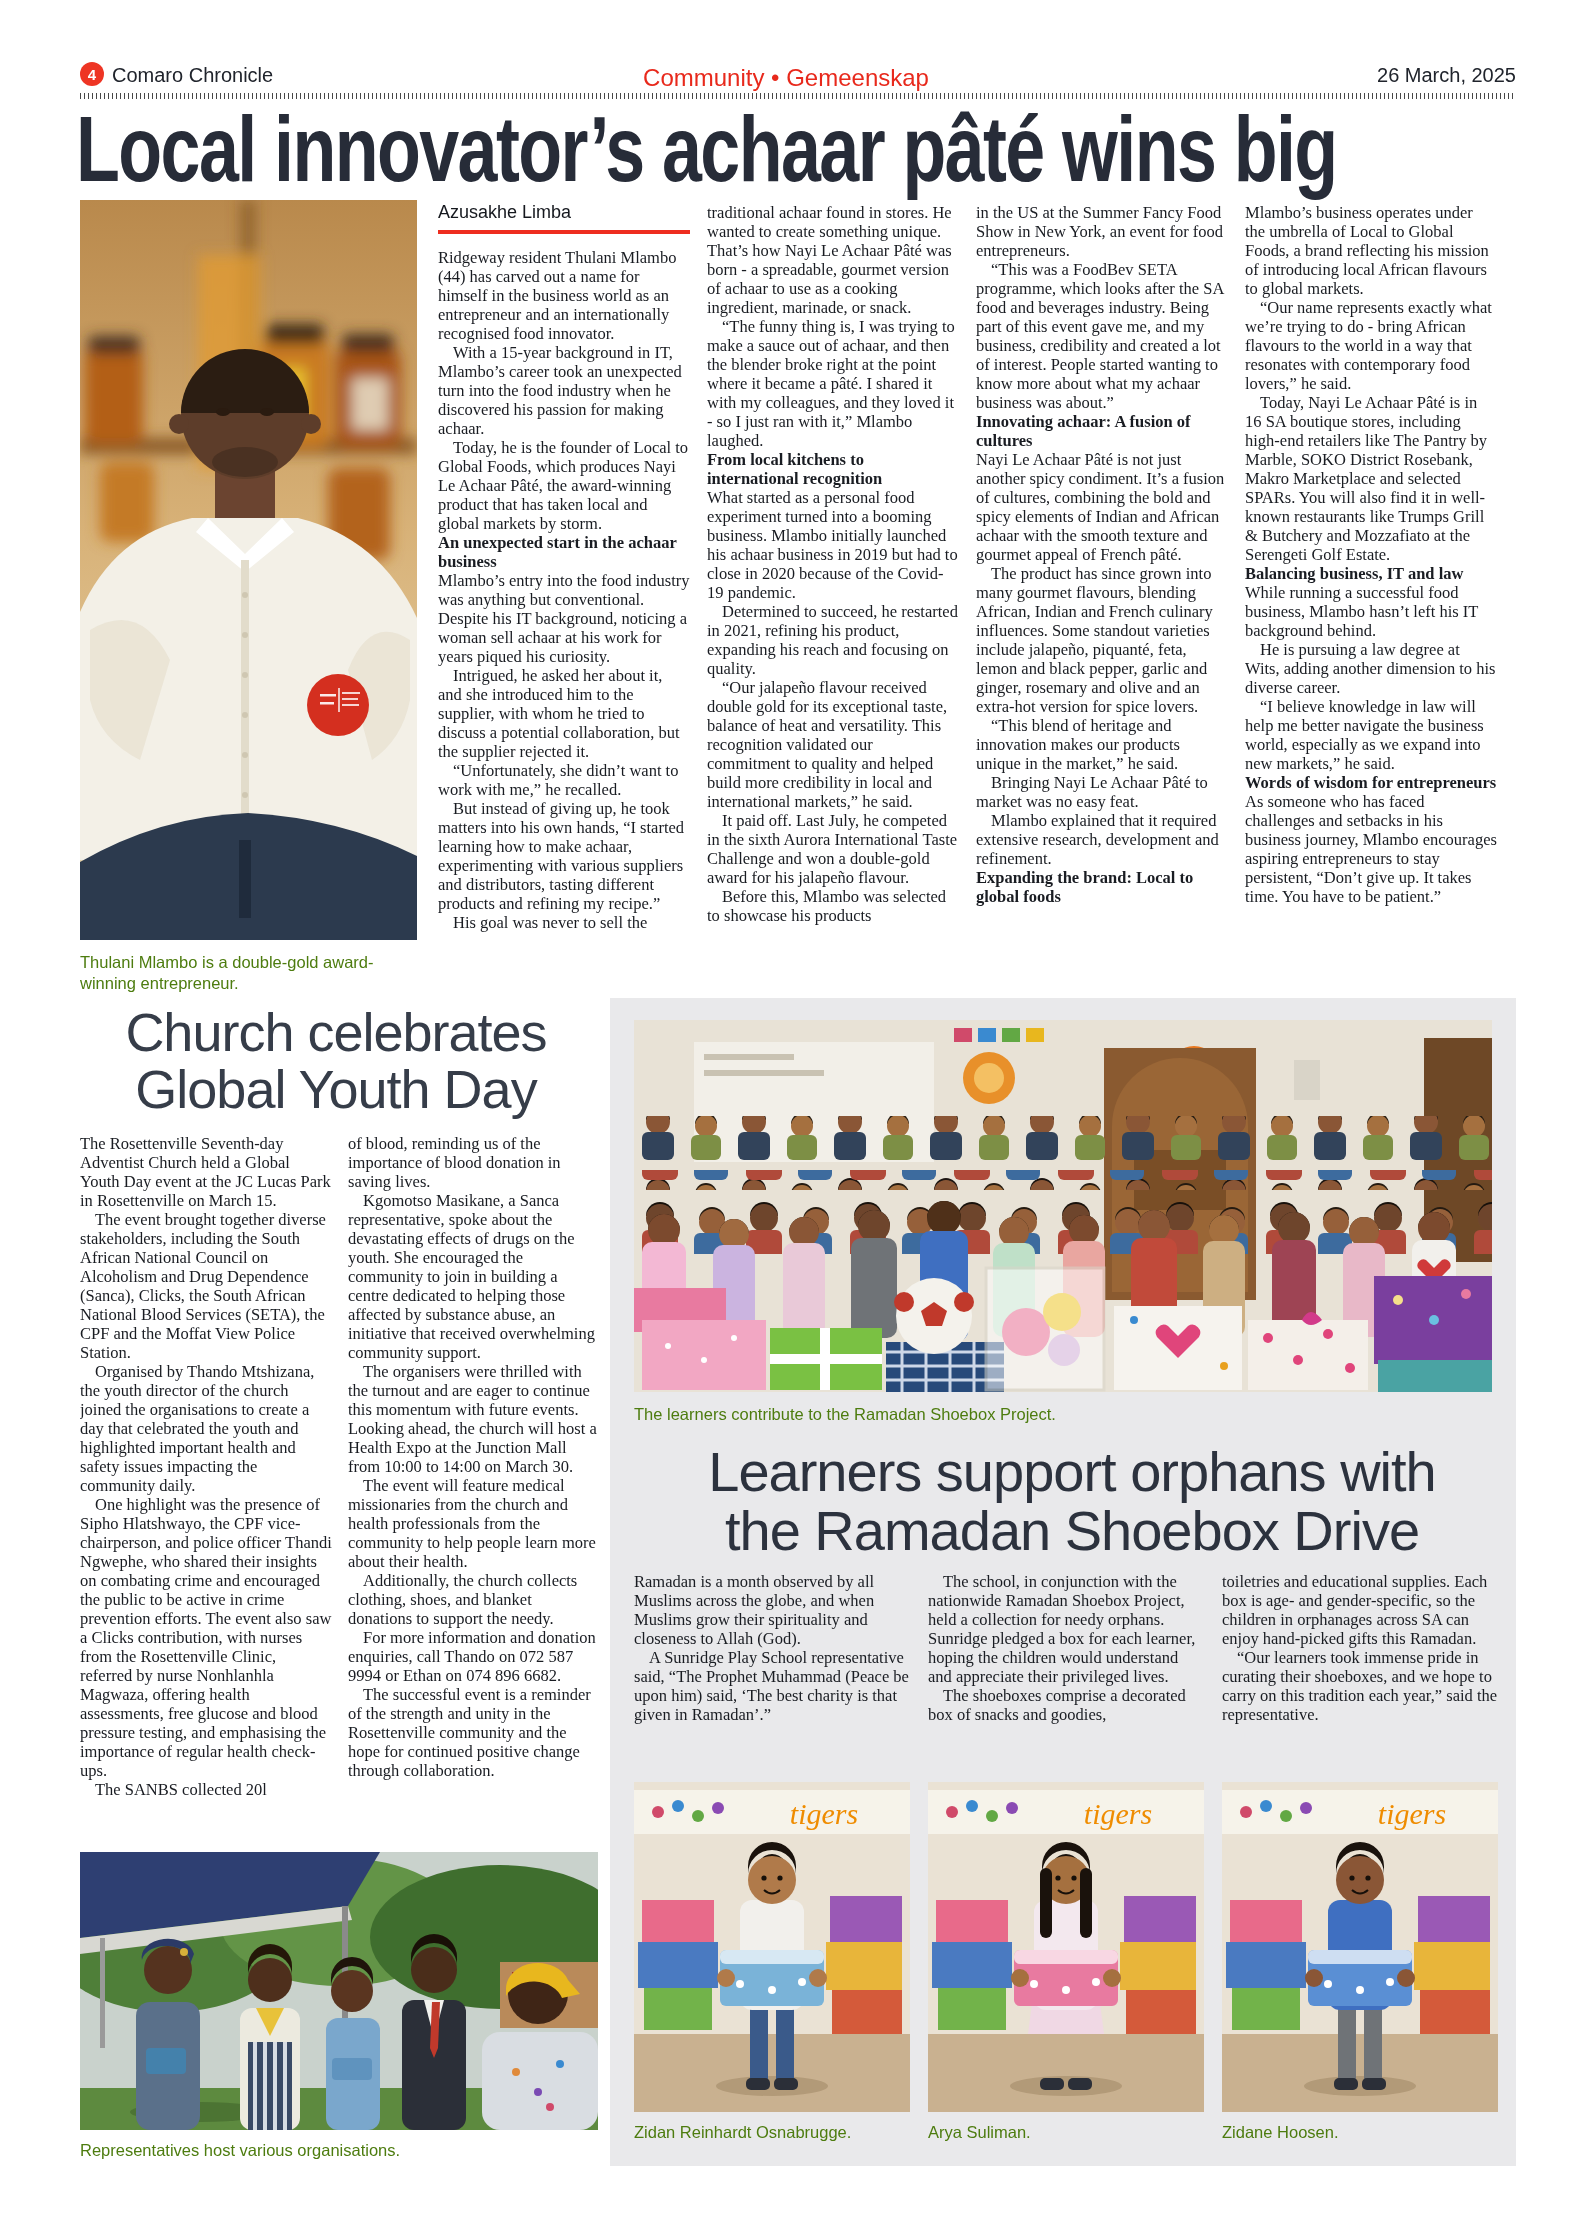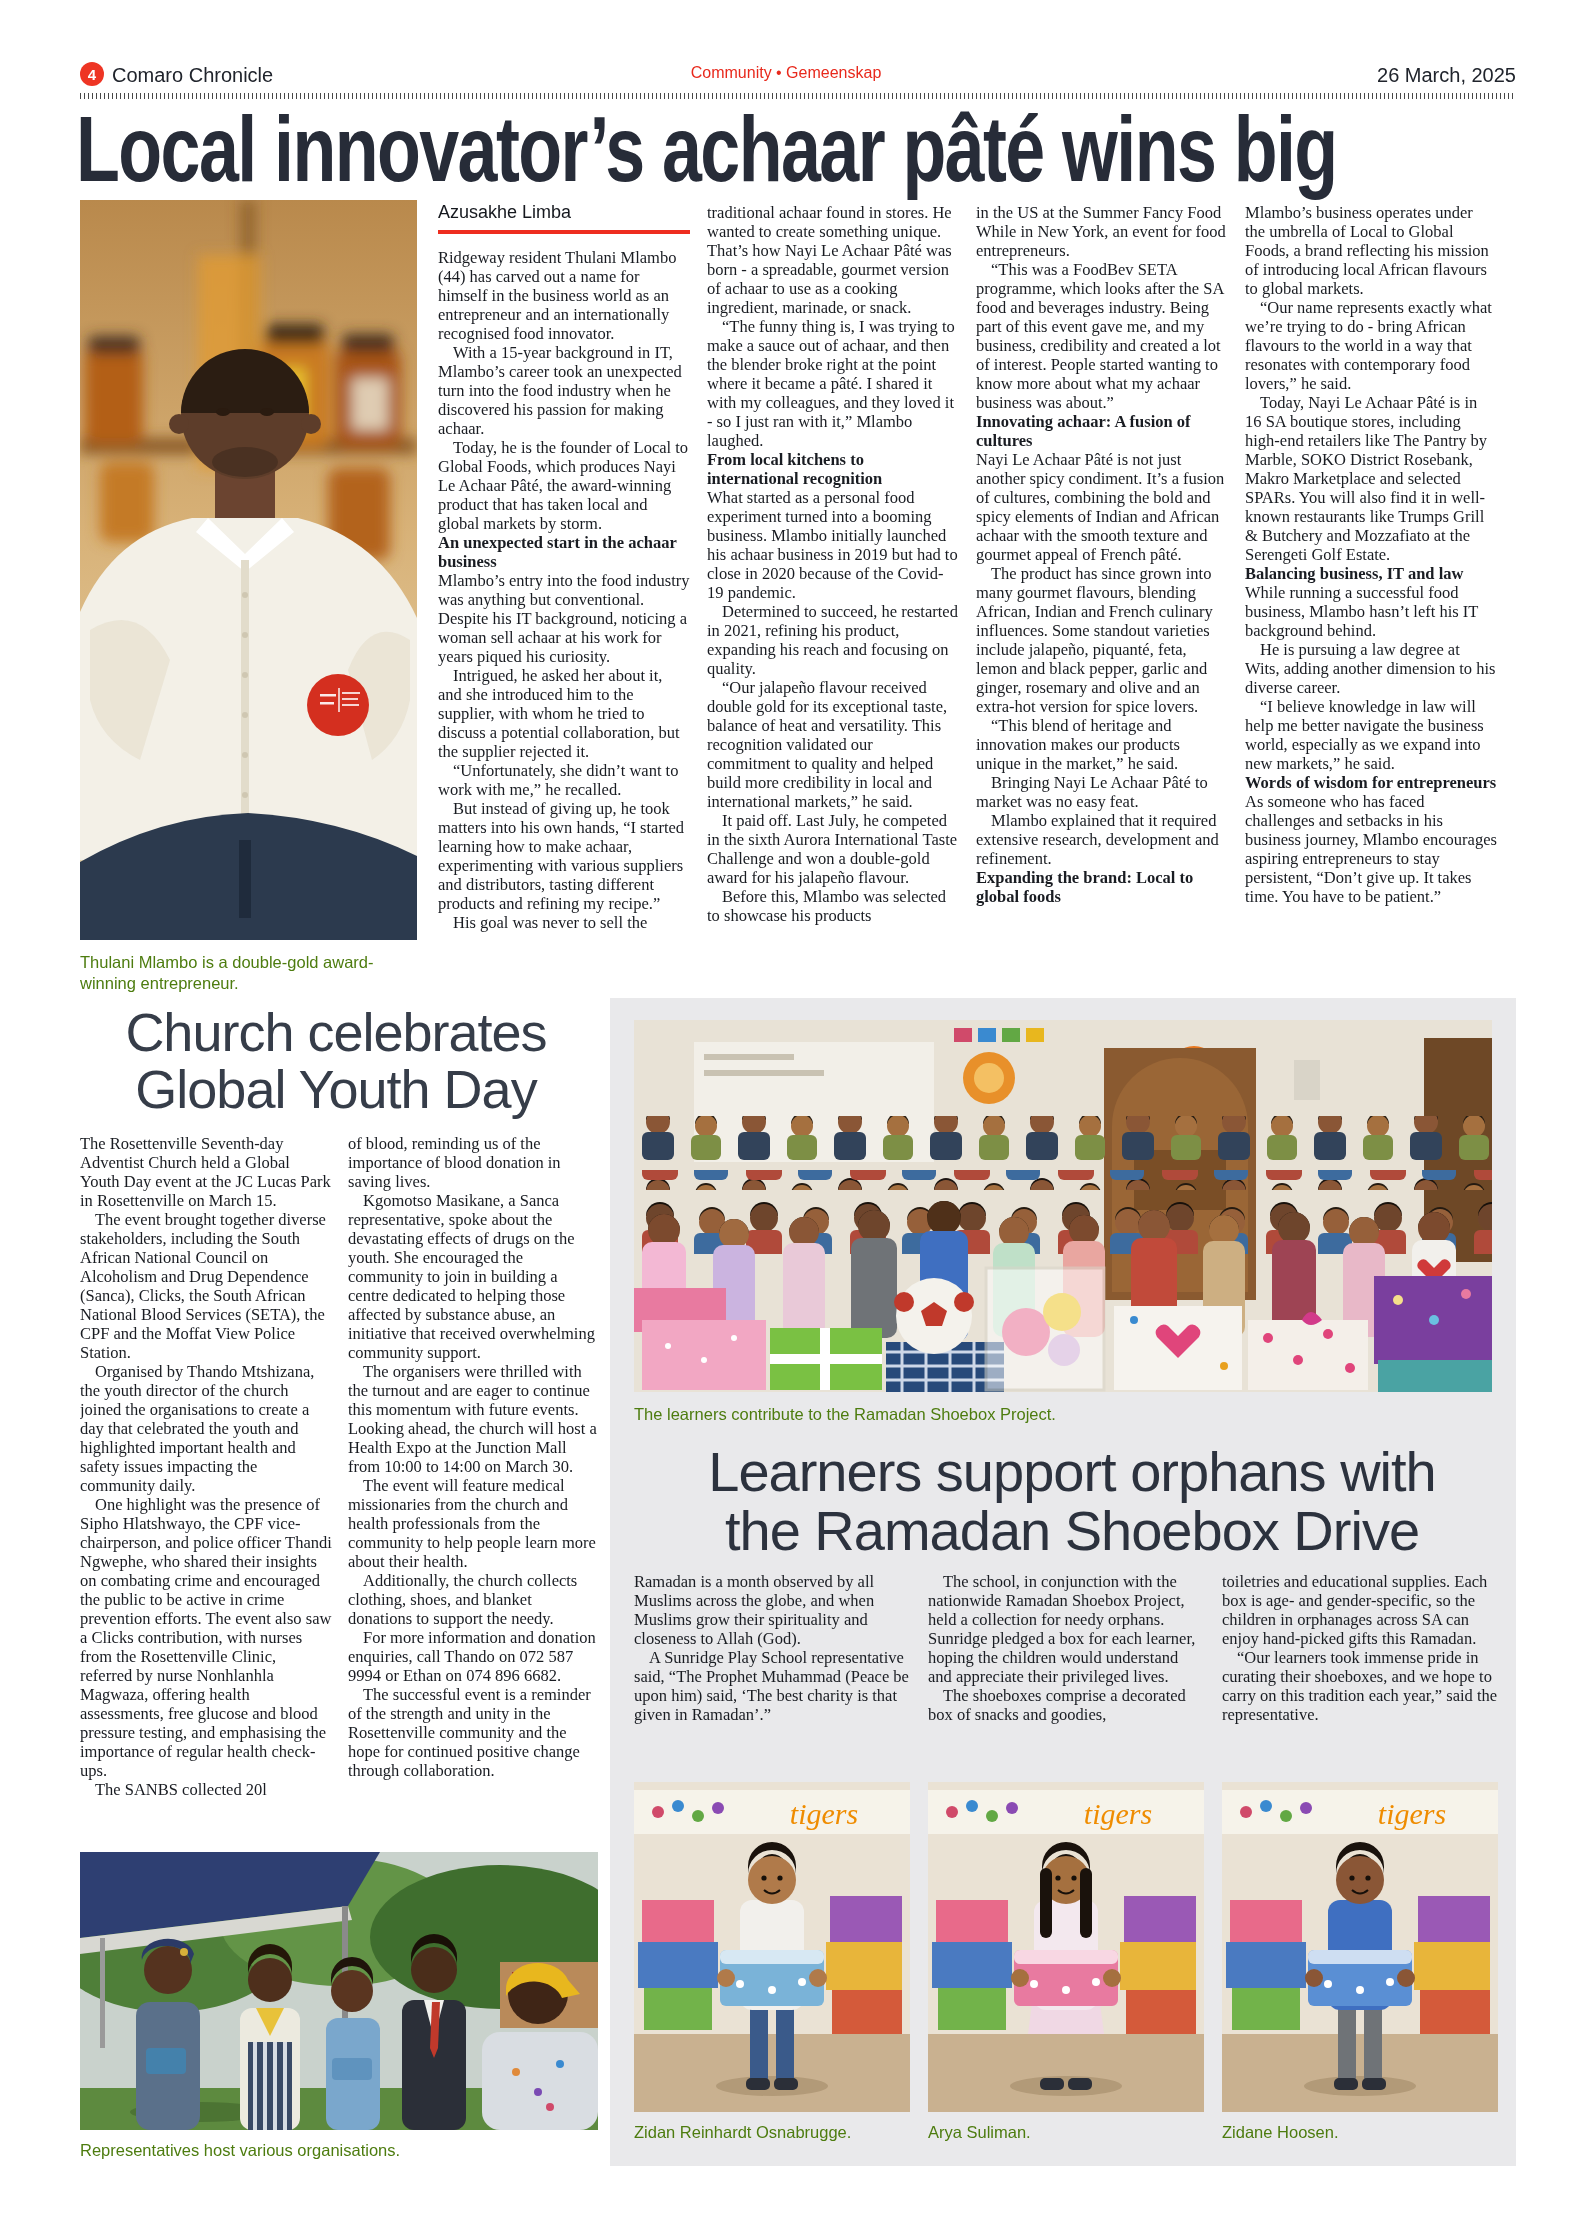--- a/index.html
+++ b/index.html
@@ -3,21 +3,21 @@
 <meta charset="utf-8">
 <style>
   html,body{margin:0;padding:0;background:#ffffff;}
   #page{position:relative;width:1572px;height:2224px;background:#fff;overflow:hidden;
         font-family:"Liberation Sans",sans-serif;}
   .abs{position:absolute;}
   
   .badge{width:24px;height:24px;border-radius:50%;background:#ee3524;color:#fff;
          font-weight:bold;font-size:15px;display:flex;align-items:center;justify-content:center;}
   .masthead{font-size:20px;color:#20242c;}
-  .section{font-size:16px;color:#e8291c;text-align:center;width:100%;}
+  .section{font-size:24px;color:#e8291c;text-align:center;width:100%;}
   .pagedate{font-size:20px;color:#20242c;text-align:right;}
   .dotrule{height:6px;background:repeating-linear-gradient(90deg,#474747 0 1.5px,transparent 1.5px 4px);}
   
   .mainhl{font-size:92px;font-weight:bold;color:#272c38;letter-spacing:-2px;white-space:nowrap;
           transform:scaleX(0.78);transform-origin:left top;line-height:1;}
   .lighthl{font-weight:400;color:#363d49;letter-spacing:-1px;line-height:1.06;text-align:center;}
   
   .serif{font-family:"Liberation Serif",serif;font-size:16.5px;line-height:19px;color:#191c22;
          text-align:left;overflow:hidden;}
   .col p{margin:0;text-indent:15px;}
@@ -126,21 +126,21 @@
       <p class="ni">traditional achaar found in stores. He wanted to create something unique. That’s how Nayi Le Achaar Pâté was born - a spreadable, gourmet version of achaar to use as a cooking ingredient, marinade, or snack.</p>
       <p>“The funny thing is, I was trying to make a sauce out of achaar, and then the blender broke right at the point where it became a pâté. I shared it with my colleagues, and they loved it - so I just ran with it,” Mlambo laughed.</p>
       <h4>From local kitchens to international recognition</h4>
       <p class="ni">What started as a personal food experiment turned into a booming business. Mlambo initially launched his achaar business in 2019 but had to close in 2020 because of the Covid-19 pandemic.</p>
       <p>Determined to succeed, he restarted in 2021, refining his product, expanding his reach and focusing on quality.</p>
       <p>“Our jalapeño flavour received double gold for its exceptional taste, balance of heat and versatility. This recognition validated our commitment to quality and helped build more credibility in local and international markets,” he said.</p>
       <p>It paid off. Last July, he competed in the sixth Aurora International Taste Challenge and won a double-gold award for his jalapeño flavour.</p>
       <p>Before this, Mlambo was selected to showcase his products</p>
     </div>
   <div class="abs serif col" style="left:976px;top:203px;width:252px;height:784px;">
-      <p class="ni">in the US at the Summer Fancy Food While in New York, an event for food entrepreneurs.</p>
+      <p class="ni">in the US at the Summer Fancy Food Show in New York, an event for food entrepreneurs.</p>
       <p>“This was a FoodBev SETA programme, which looks after the SA food and beverages industry. Being part of this event gave me, and my business, credibility and created a lot of interest. People started wanting to know more about what my achaar business was about.”</p>
       <h4>Innovating achaar: A fusion of cultures</h4>
       <p class="ni">Nayi Le Achaar Pâté is not just another spicy condiment. It’s a fusion of cultures, combining the bold and spicy elements of Indian and African achaar with the smooth texture and gourmet appeal of French pâté.</p>
       <p>The product has since grown into many gourmet flavours, blending African, Indian and French culinary influences. Some standout varieties include jalapeño, piquanté, feta, lemon and black pepper, garlic and ginger, rosemary and olive and an extra-hot version for spice lovers.</p>
       <p>“This blend of heritage and innovation makes our products unique in the market,” he said.</p>
       <p>Bringing Nayi Le Achaar Pâté to market was no easy feat.</p>
       <p>Mlambo explained that it required extensive research, development and refinement.</p>
       <h4>Expanding the brand: Local to global foods</h4>
     </div>
   <div class="abs serif col" style="left:1245px;top:203px;width:252px;height:784px;">

